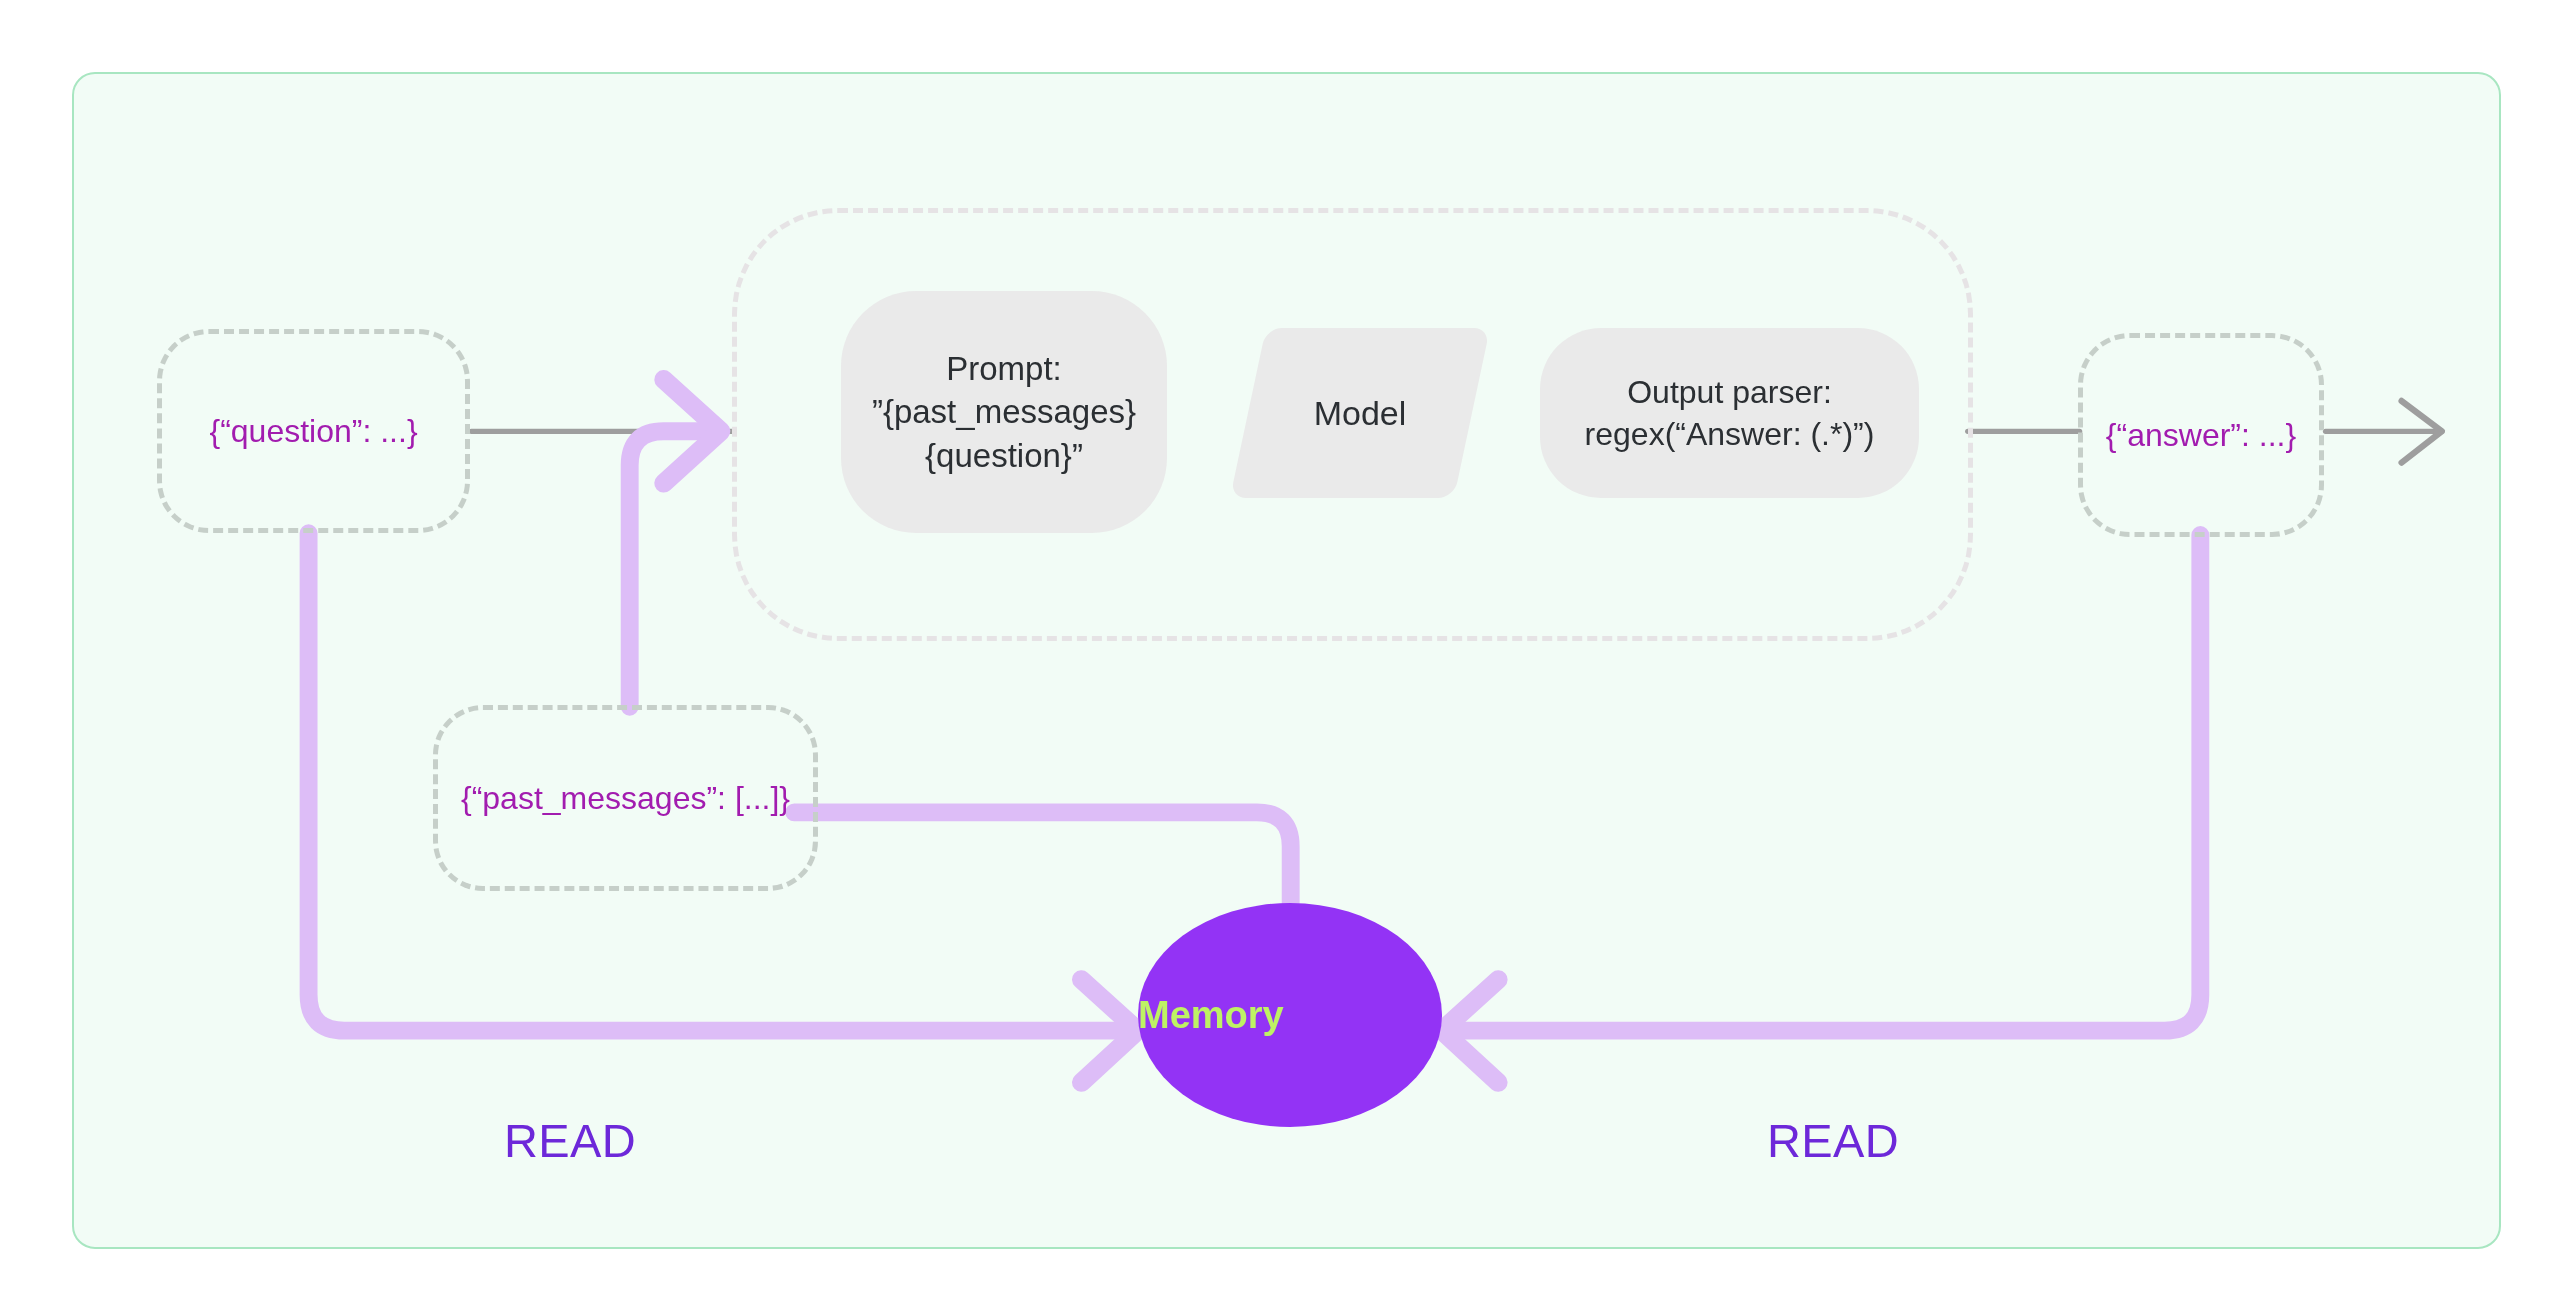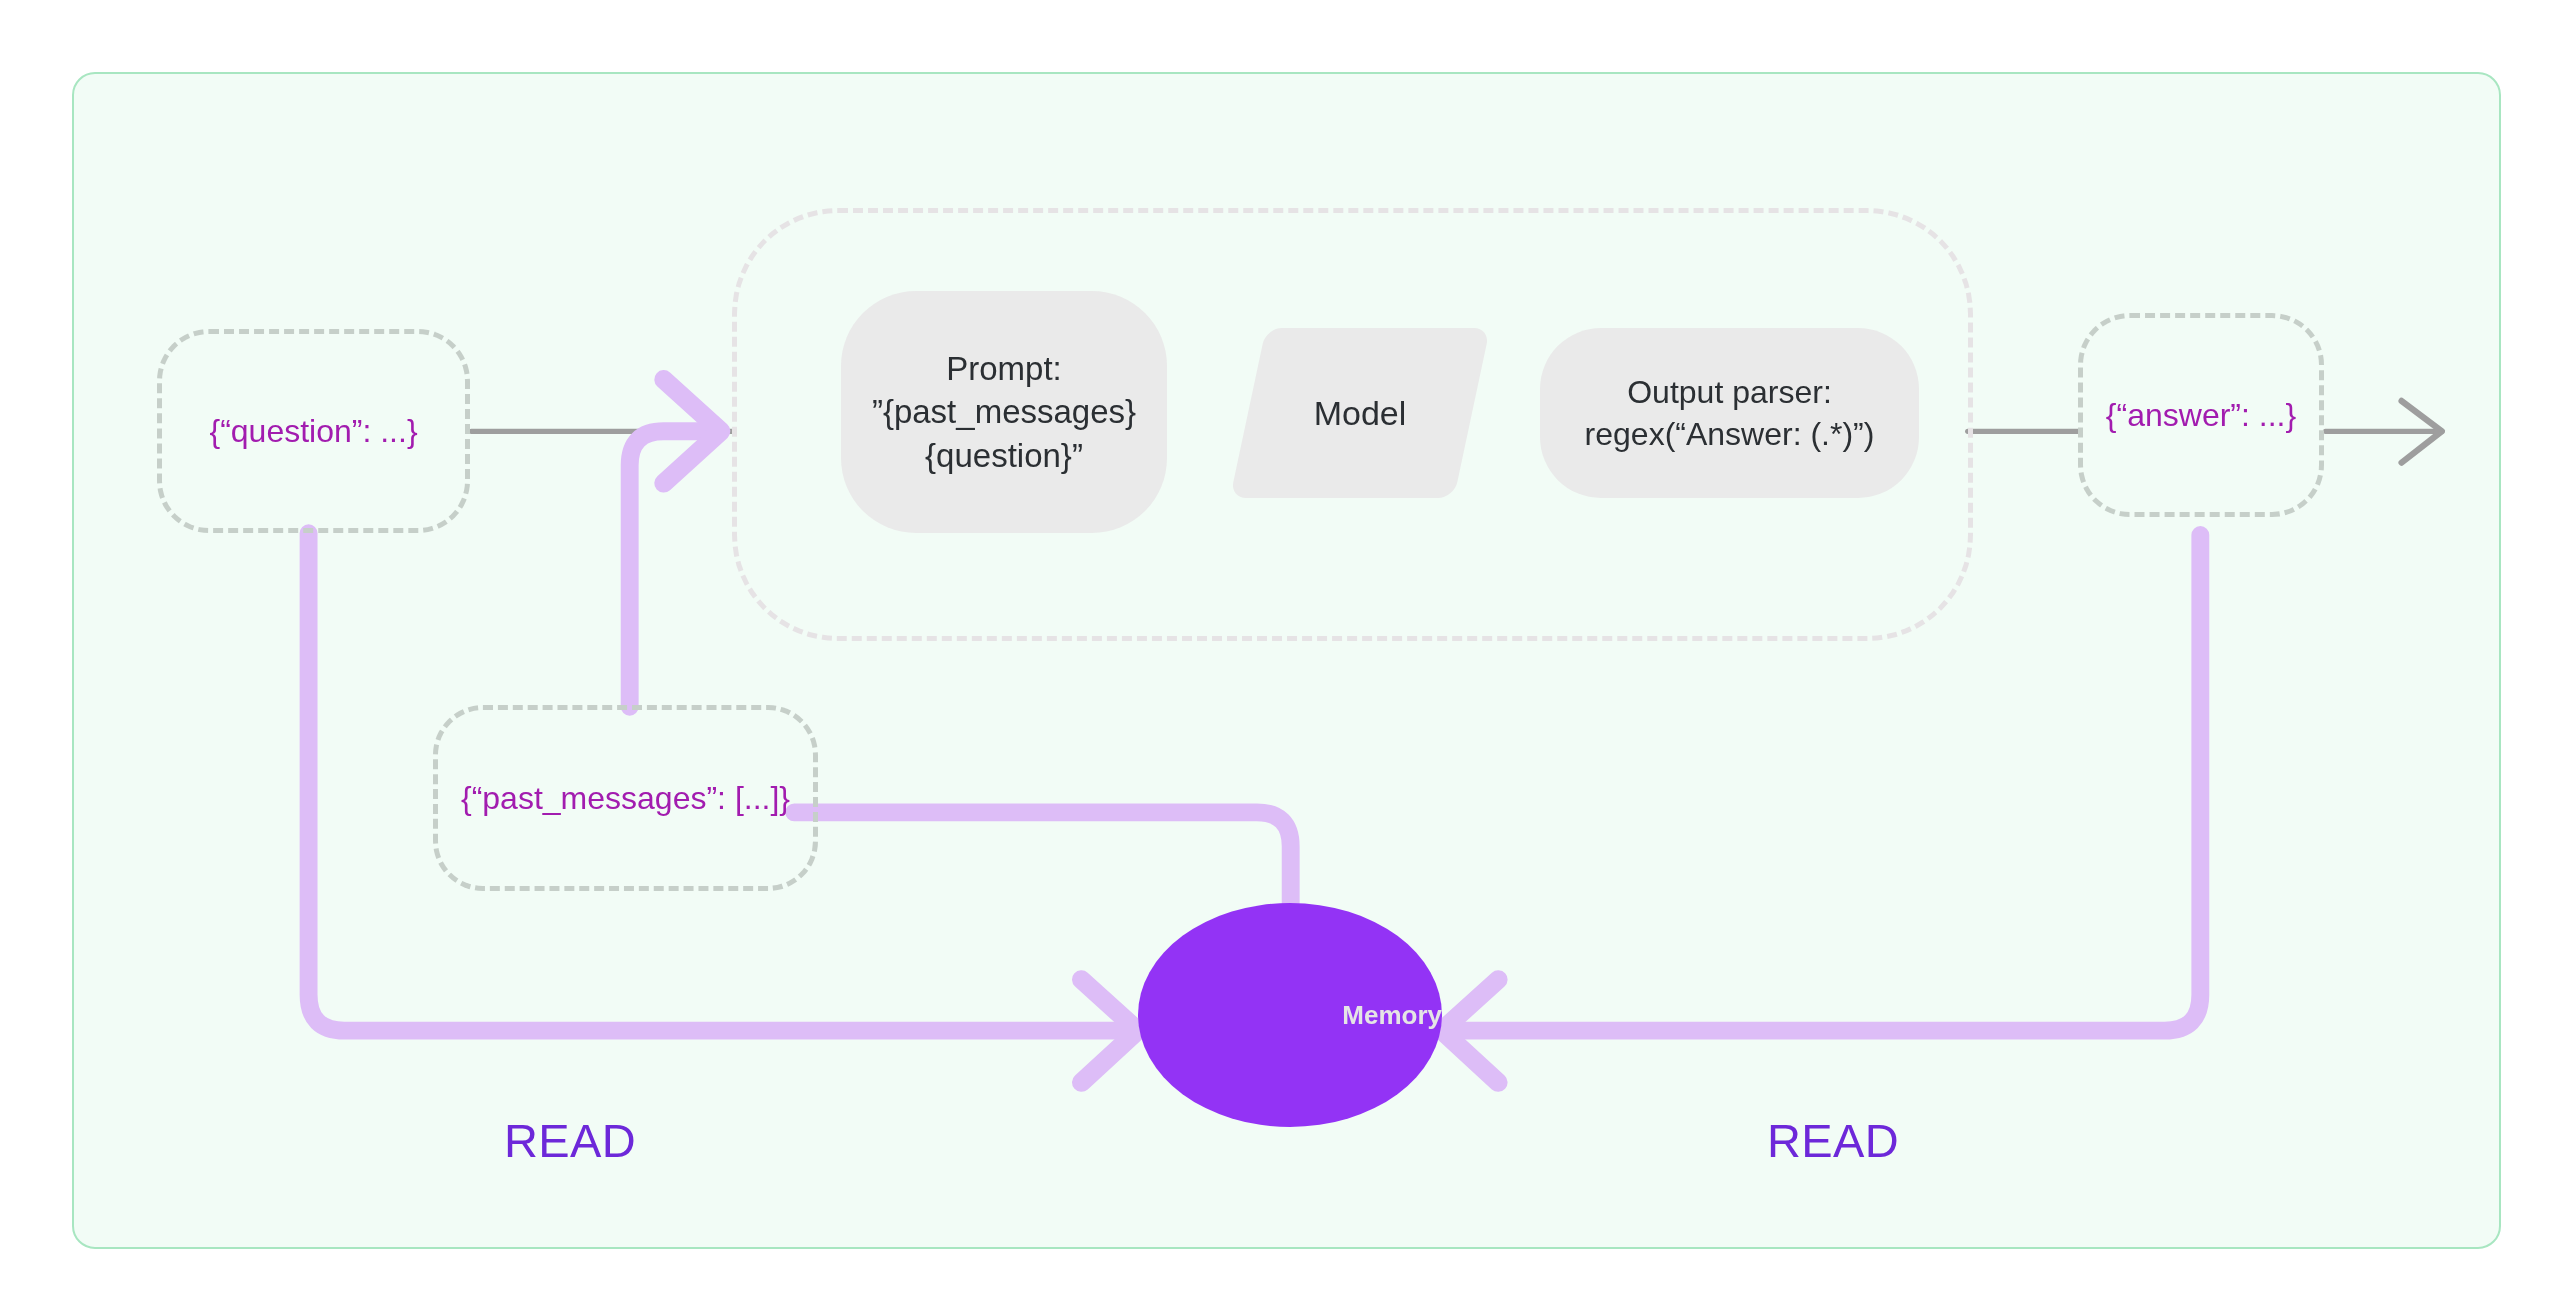--- a/index.html
+++ b/index.html
@@ -63,21 +63,21 @@
     line-height: 1.32;
     white-space: pre-line;
   }
   
   #node-question {
     left: 157px; top: 329px; width: 313px; height: 204px;
     border-radius: 52px;
     font-size: 32px;
   }
   #node-answer {
-    left: 2078px; top: 313px; width: 246px; height: 204px;
+    left: 2078px; top: 333px; width: 246px; height: 204px;
     border-radius: 52px;
     font-size: 32px;
   }
   #node-past-messages {
     left: 433px; top: 705px; width: 385px; height: 186px;
     border-radius: 50px;
     font-size: 32px;
   }
   #chain-container {
     position: absolute;
@@ -110,23 +110,23 @@
     left: 1540px; top: 328px; width: 379px; height: 170px;
     border-radius: 61px;
     font-size: 32px;
   }
   
   #node-memory {
     position: absolute;
     left: 1138px; top: 903px; width: 304px; height: 224px;
     background: #9333f5;
     border-radius: 50%;
-    display: flex; align-items: center; justify-content: flex-end;
-    color: #e5e5e5;
-    font-size: 26px;
+    display: flex; align-items: center; justify-content: flex-start;
+    color: #bef264;
+    font-size: 38px;
     font-weight: bold;
   }
   
   .caption {
     position: absolute;
     color: #6d28d9;
     font-size: 47px;
     letter-spacing: 0.4px;
     white-space: nowrap;
   }

